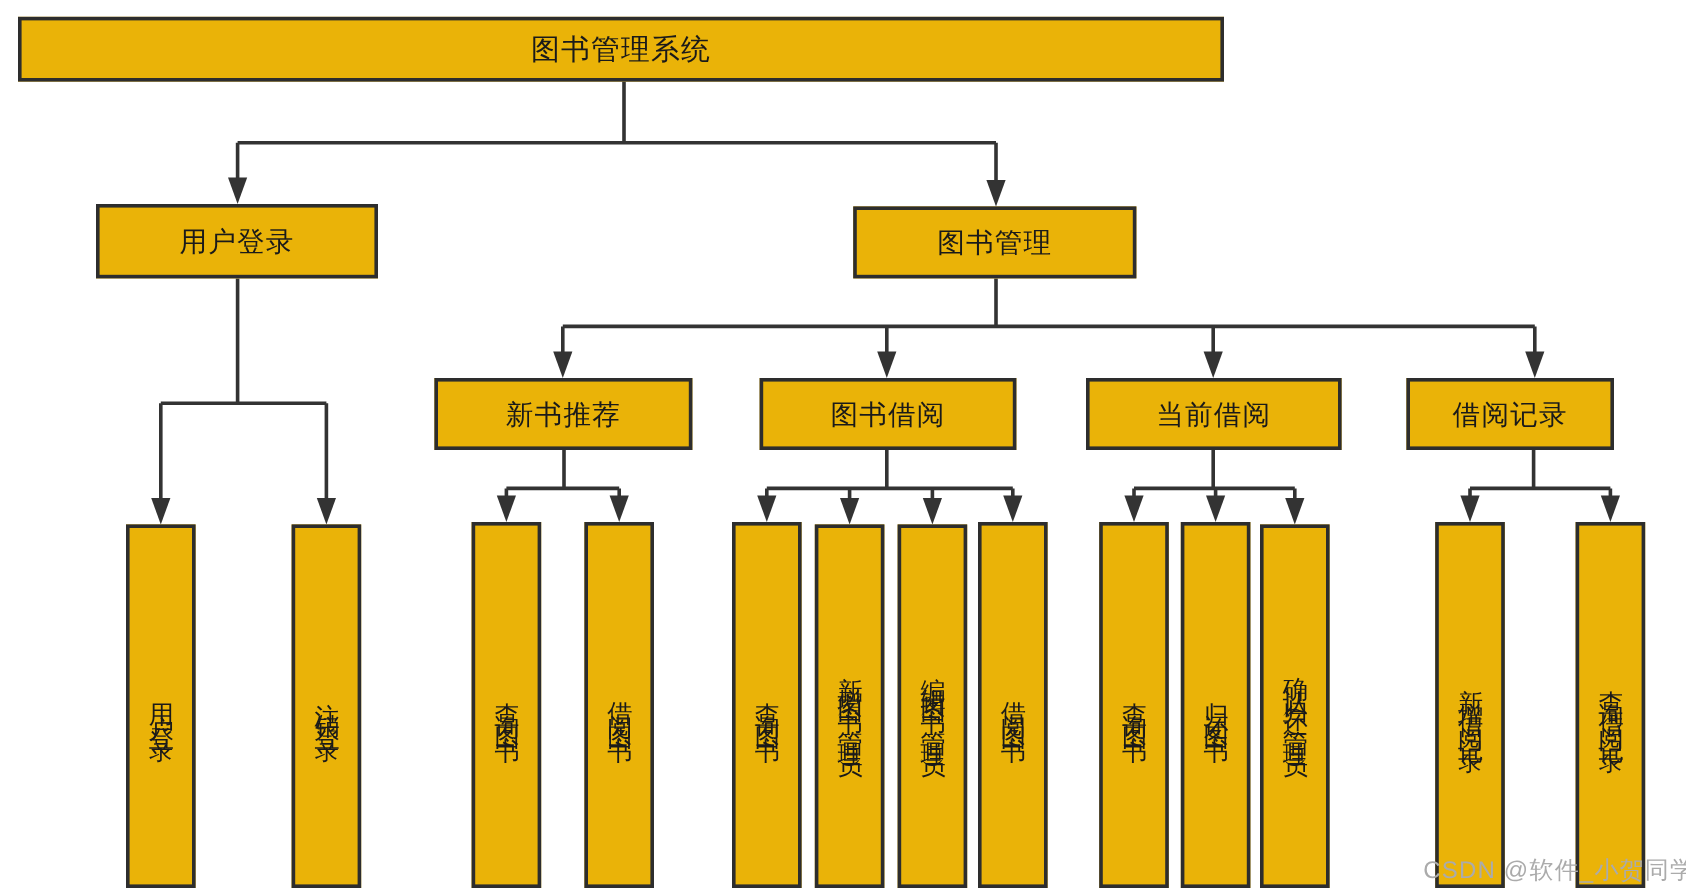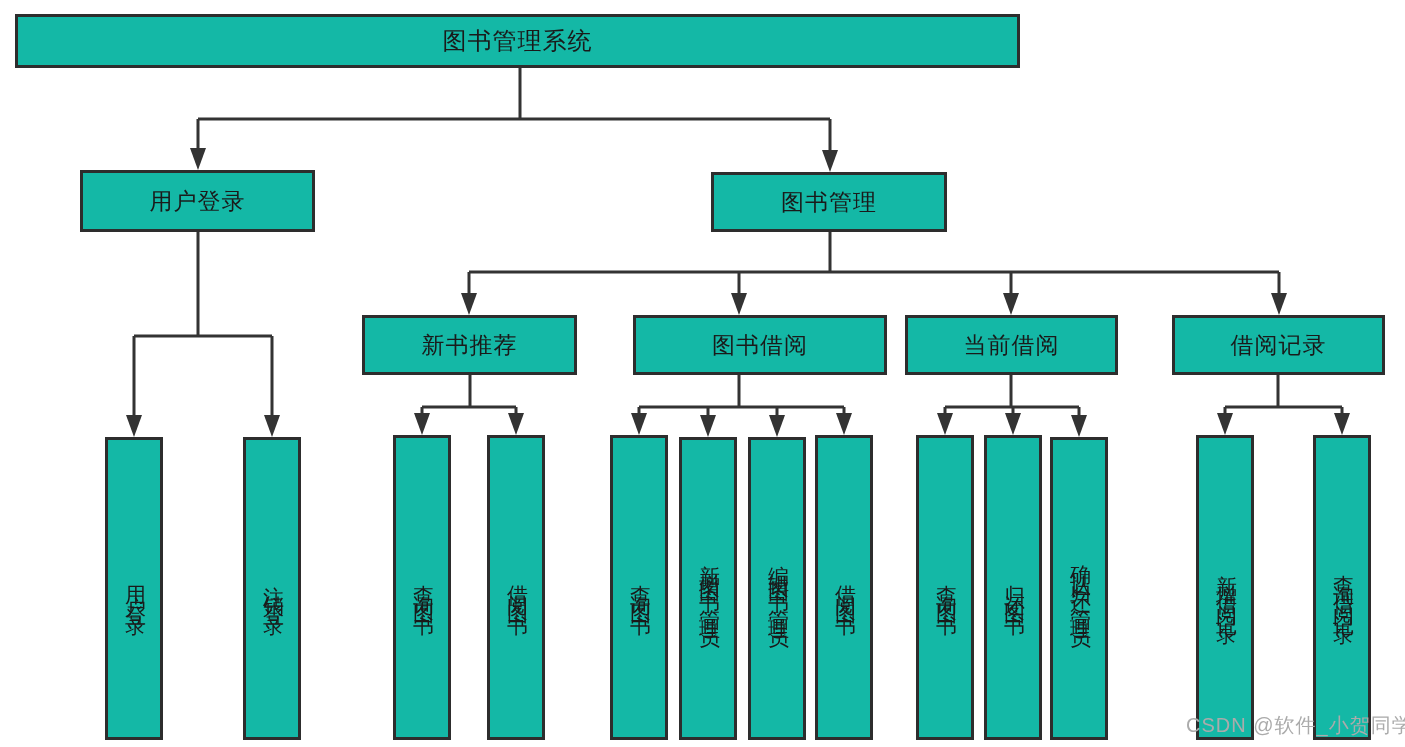--- a/index.html
+++ b/index.html
@@ -19,27 +19,26 @@
     position: absolute;
     left: 0; top: 0;
     width: 1405px;
     height: 747px;
     z-index: 1;
   }
   .box {
     position: absolute;
     box-sizing: border-box;
     border: 3px solid #2d2d2d;
-    background: #14b8a6;
+    background: #eab308;
     display: flex;
     align-items: center;
     justify-content: center;
     color: #1a1a1a;
     z-index: 2;
-    font-family: Liberation Mono, monospace;
   }
   .box.h { font-size: 23px; letter-spacing: 1px; }
   .box.root { font-size: 24px; }
   .box.v span {
     writing-mode: vertical-rl;
     text-orientation: mixed;
     font-size: 21px;
     line-height: 1;
     letter-spacing: 10px;
     white-space: nowrap;
@@ -53,23 +52,23 @@
     color: #ababab;
     letter-spacing: 1px;
     white-space: nowrap;
     z-index: 5;
   }
   
   #root-box        { left: 15px;   top: 14px;  width: 1005px; height: 54px; }
   #user-login-box  { left: 80px;   top: 170px; width: 235px;  height: 62px; }
   #book-mgmt-box   { left: 711px;  top: 172px; width: 236px;  height: 60px; }
   #grp-newbook     { left: 362px;  top: 315px; width: 215px;  height: 60px; }
-  #grp-borrow      { left: 633px;  top: 315px; width: 254px;  height: 60px; }
+  #grp-borrow      { left: 633px;  top: 315px; width: 214px;  height: 60px; }
   #grp-current     { left: 905px;  top: 315px; width: 213px;  height: 60px; }
-  #grp-records     { left: 1172px; top: 315px; width: 213px;  height: 60px; }
+  #grp-records     { left: 1172px; top: 315px; width: 173px;  height: 60px; }
   #leaf-login      { left: 105px;  top: 437px; width: 58px;   height: 303px; }
   #leaf-logout     { left: 243px;  top: 437px; width: 58px;   height: 303px; }
   #leaf-g1-0       { left: 393px;  top: 435px; width: 58px;   height: 305px; }
   #leaf-g1-1       { left: 487px;  top: 435px; width: 58px;   height: 305px; }
   #leaf-g2-0       { left: 610px;  top: 435px; width: 58px;   height: 305px; }
   #leaf-g2-1       { left: 679px;  top: 437px; width: 58px;   height: 303px; }
   #leaf-g2-2       { left: 748px;  top: 437px; width: 58px;   height: 303px; }
   #leaf-g2-3       { left: 815px;  top: 435px; width: 58px;   height: 305px; }
   #leaf-g3-0       { left: 916px;  top: 435px; width: 58px;   height: 305px; }
   #leaf-g3-1       { left: 984px;  top: 435px; width: 58px;   height: 305px; }

